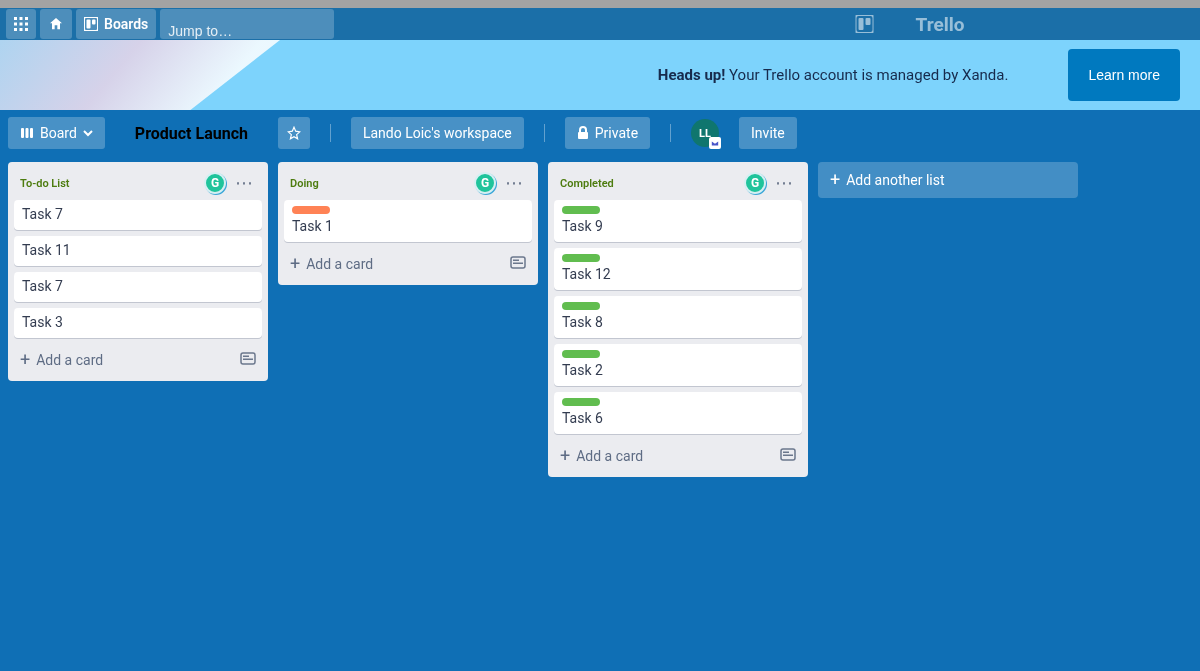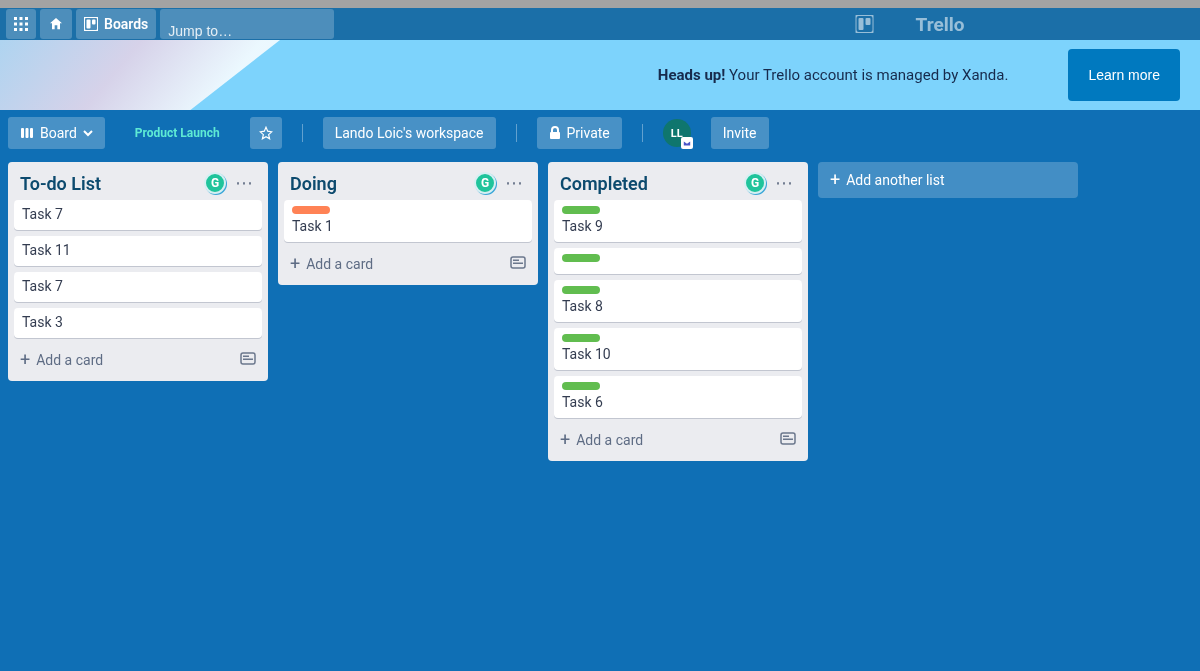--- a/index.html
+++ b/index.html
@@ -120,22 +120,22 @@
     color: #fff;
     display: flex;
     align-items: center;
     padding: 0 12px;
     font-size: 14px;
     cursor: pointer;
     gap: 6px;
   }
   .bh-btn svg { fill: #fff; }
   .board-name {
-    color: #5eead4;
-    font-size: 12px;
+    color: #000000;
+    font-size: 16px;
     font-weight: 700;
     padding: 0 10px;
     height: 32px;
     display:flex; align-items:center;
     border-radius: 3px;
     cursor: pointer;
   }
   .bh-iconbtn { padding: 0 9px; }
   .vsep { width:1px; height:18px; background: rgba(255,255,255,0.35); }
   .avatar {
@@ -173,22 +173,22 @@
     flex-shrink: 0;
   }
   .list-header {
     display: flex;
     align-items: center;
     padding: 4px 6px 6px 6px;
   }
   .list-title {
     flex: 1;
     font-weight: 600;
-    color: #0c4a6e;
-    font-size: 18px;
+    color: #4d7c0f;
+    font-size: 11px;
     cursor: pointer;
   }
   .g-icon {
     width: 22px; height: 22px; border-radius: 50%;
     background: #1fc49b;
     display:flex; align-items:center; justify-content:center;
     color:#fff; font-size:12px; font-weight:700;
     margin-right: 6px;
     border: 2px solid #d6eff2;
     box-shadow: 1px 1px 0 #3aa6d8;
@@ -391,28 +391,29 @@
         <div class="list-title">Completed</div>
         <div class="g-icon">G</div>
         <div class="list-menu">⋯</div>
       </div>
       <div class="card">
         <div class="label green"></div>
         <div>Task 9</div>
       </div>
       <div class="card">
         <div class="label green"></div>
+        <div>Task 12</div>
       </div>
       <div class="card">
         <div class="label green"></div>
         <div>Task 8</div>
       </div>
       <div class="card">
         <div class="label green"></div>
-        <div>Task 10</div>
+        <div>Task 2</div>
       </div>
       <div class="card">
         <div class="label green"></div>
         <div>Task 6</div>
       </div>
       <div class="add-card">
         <span class="plus">+</span>
         <span>Add a card</span>
         <span class="tmpl"><svg width="16" height="16" viewBox="0 0 16 16">
             <rect x="1" y="3" width="14" height="11" rx="2" fill="none" stroke="#6b778c" stroke-width="1.5"></rect>

